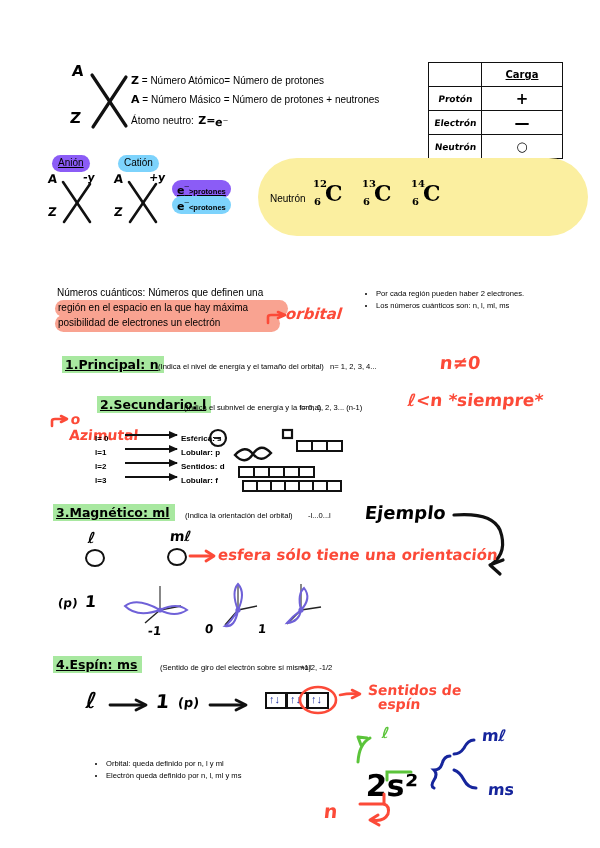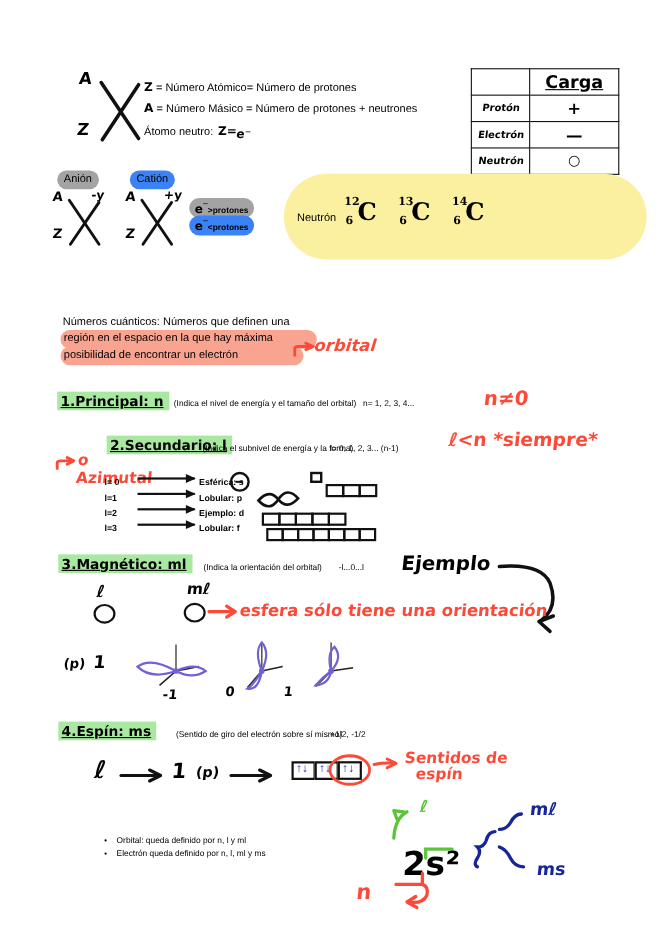--- a/index.html
+++ b/index.html
@@ -37,22 +37,22 @@
     font-family:"DejaVu Sans", sans-serif;
     font-weight:bold;
     transform:skewX(-6deg);
   }
   .hand-red { color:#fc4a38; }
   .hand-blue { color:#16259c; }
   .hand-green { color:#5bc43a; }
 
   
   .hl { padding:1px 6px; border-radius:9px; display:inline-block; }
-  .hl-pink   { background:#a3a3a3; }
-  .hl-yellow { background:#3b82f6; }
+  .hl-pink   { background:#8b5cf6;text-decoration:underline; }
+  .hl-yellow { background:#7dd3fc; }
   .hl-salmon { background:#f9a391; }
 
   
   #charge-table { border-collapse:collapse; font-size:9px; }
   #charge-table td, #charge-table th {
     border:1.6px solid #111; padding:0;
     height:23px; text-align:center; vertical-align:middle;
     font-family:"DejaVu Sans", sans-serif; font-weight:bold;
   }
   #charge-table .lbl { width:52px; font-size:9px; transform:skewX(-7deg); }
@@ -127,21 +127,21 @@
       <span class="tiny">Átomo neutro:</span>
       <span class="hand" style="font-size:11px;">Z=</span><span class="hand" style="font-size:11px;display:inline-block;vertical-align:-2px;">e⁻</span>
     </div>
   </div>
 
   <div class="abs" style="left:428px; top:62px;">
     <table id="charge-table">
       <tbody>
           <tr>
         <td class="lbl" style="border-bottom-width:1.6px;"></td>
-        <td class="val" style="font-size:16px;text-decoration:underline;">Carga</td>
+        <td class="val" style="font-size:10px;text-decoration:underline;">Carga</td>
       </tr>
       <tr>
         <td class="lbl">Protón</td>
         <td class="val">+</td>
       </tr>
       <tr>
         <td class="lbl">Electrón</td>
         <td class="val">—</td>
       </tr>
       <tr>
@@ -201,32 +201,36 @@
         <sub>6</sub>
         <span class="c">C</span>
       </span>
     </div>
 
   </div>
 
 
   <div class="abs tiny" style="left:57px; top:286px;">Números cuánticos:  Números que definen una</div>
   <div class="abs hl hl-salmon tiny" style="left:55px; top:300px; padding:1px 40px 1px 3px; border-radius:11px;">región en el espacio en la que hay máxima</div>
-  <div class="abs hl hl-salmon tiny" style="left:55px; top:315px; padding:1px 60px 1px 3px; border-radius:11px;">posibilidad de encontrar un electrón</div>
+  <div class="abs hl hl-salmon tiny" style="left:55px; top:315px; padding:1px 60px 1px 3px; border-radius:11px;">posibilidad de electrones un electrón</div>
 
   <div class="abs" style="left:266px; top:302px;">
     <svg class="abs" style="left:0; top:10px;" width="22" height="14" viewBox="0 0 22 14">
       <path d="M2 11 L2 5 Q2 3 5 3 L17 3" stroke="#fc4a38" stroke-width="2.6" fill="none" stroke-linecap="round"></path>
       <path d="M12 0 L19 3 L12 6" stroke="#fc4a38" stroke-width="2.6" fill="none" stroke-linecap="round" stroke-linejoin="round"></path>
     </svg>
     <div class="abs hand hand-red" style="left:20px; top:3px; font-size:15px; font-style:italic;">orbital</div>
   </div>
 
-
-  <div class="abs sec-head" style="left:52px; top:356px;text-align:center;">1.Principal: n</div>
+  <ul class="abs bul" style="left:365px; top:288px; width:225px;">
+    <li>Por cada región pueden haber 2 electrones.</li>
+    <li>Los números cuánticos son: n, l, ml, ms</li>
+  </ul>
+
+  <div class="abs sec-head" style="left:62px; top:356px;text-align:center;">1.Principal: n</div>
   <div class="abs sec-desc" style="left:158px; top:362px;">(Indica el nivel de energía y el tamaño del orbital)</div>
   <div class="abs sec-desc" style="left:330px; top:362px;">n= 1, 2, 3, 4...</div>
   <div class="abs hand hand-red" style="left:440px; top:352px; font-size:18px;">n≠0</div>
 
   <div class="abs sec-head" style="left:53px; top:396px;margin-left:44px;">2.Secundario: l</div>
   <div class="abs sec-desc" style="left:152px; top:403px;margin-left:32px;">(Indica el subnivel de energía y la forma)</div>
   <div class="abs sec-desc" style="left:300px; top:403px;">l= 0, 1, 2, 3... (n-1)</div>
   <div class="abs hand hand-red" style="left:408px; top:390px; font-size:17px;">ℓ&lt;n *siempre*</div>
 
   <div class="abs" style="left:50px; top:412px;">
@@ -244,21 +248,21 @@
       <span class="v">Esférica: s</span>
     </div>
     <div class="larrow-row">
       <span class="k">l=1</span>
       <span class="arrow"></span>
       <span class="v">Lobular: p</span>
     </div>
     <div class="larrow-row">
       <span class="k">l=2</span>
       <span class="arrow"></span>
-      <span class="v">Ejemplo: d</span>
+      <span class="v">Sentidos: d</span>
     </div>
     <div class="larrow-row">
       <span class="k">l=3</span>
       <span class="arrow"></span>
       <span class="v">Lobular: f</span>
     </div>
   </div>
 
   <svg class="abs" style="left:205px; top:428px;" width="170" height="60" viewBox="0 0 170 60">
 

